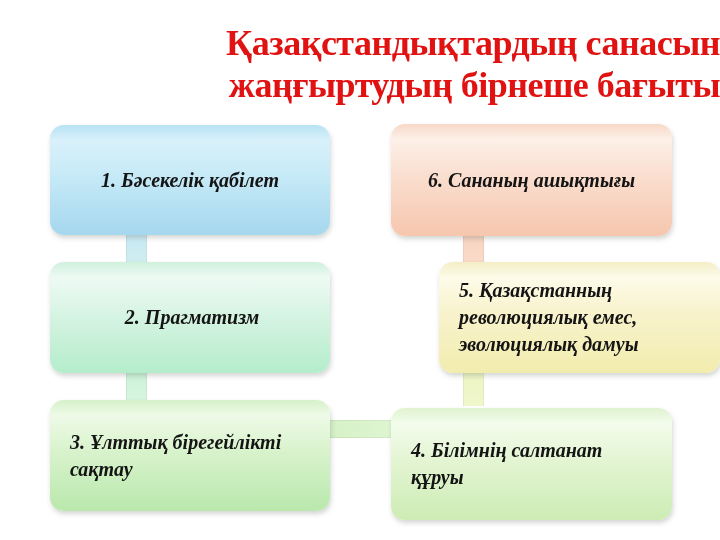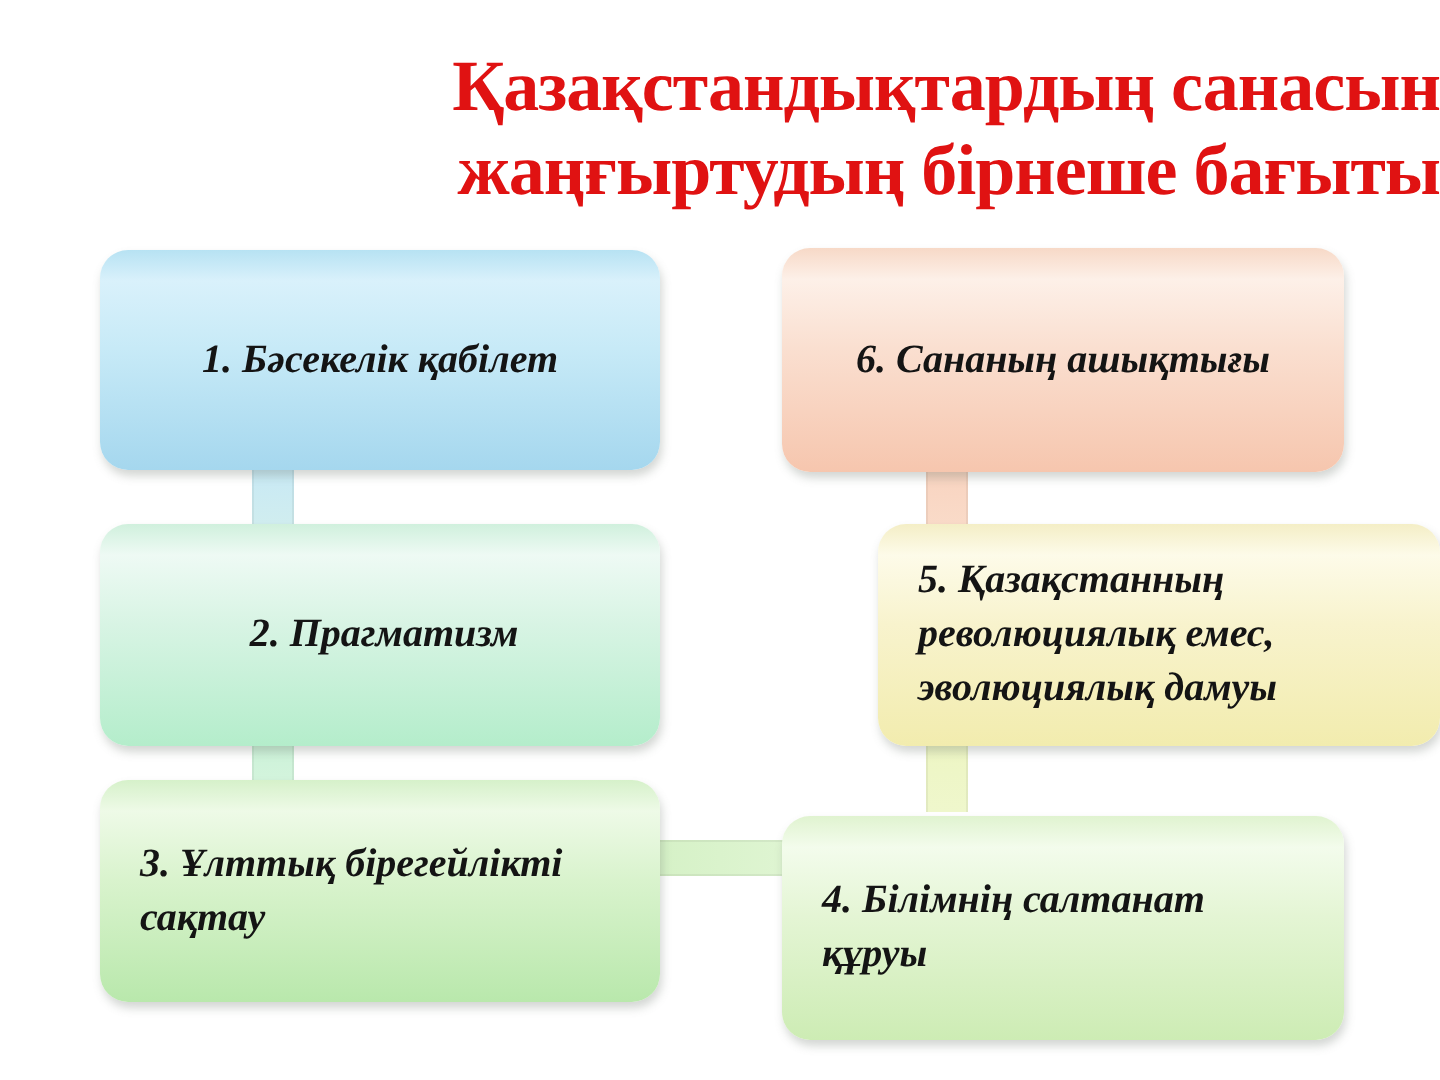--- a/index.html
+++ b/index.html
@@ -36,21 +36,21 @@
     padding: 6px 20px;
     font-weight: 700;
     font-style: italic;
     font-size: 20px;
     line-height: 27px;
     color: #141414;
     box-shadow: 1px 3px 5px rgba(110, 120, 110, 0.30);
   }
   .pos-l1 { left: 50px;  top: 125px; width: 280px; height: 110px; }
   .pos-l2 { left: 50px;  top: 262px; width: 280px; height: 111px; padding-left: 24px; }
-  .pos-l3 { left: 50px;  top: 390px; width: 280px; height: 111px; }
+  .pos-l3 { left: 50px;  top: 400px; width: 280px; height: 111px; }
   .pos-r1 { left: 391px; top: 124px; width: 281px; height: 112px; }
   .pos-r2 { left: 391px; top: 262px; width: 281px; height: 111px; margin-left: 48px; }
   .pos-r3 { left: 391px; top: 408px; width: 281px; height: 112px; }
 
   .box-blue   { background: linear-gradient(180deg, #b7e2f3 0%, #d9f1fb 14%, #c7eaf7 45%, #a5d7ee 100%); }
   .box-mint   { background: linear-gradient(180deg, #d0f0dd 0%, #eefaf4 14%, #d8f4e4 45%, #b4edcb 100%); }
   .box-green  { background: linear-gradient(180deg, #d6f1ca 0%, #eefae7 14%, #d9f3cd 45%, #b9e8ac 100%); }
   .box-peach  { background: linear-gradient(180deg, #f7d9c7 0%, #fdf0e8 14%, #fadfd0 45%, #f6c6ae 100%); }
   .box-yellow { background: linear-gradient(180deg, #f4eec6 0%, #fdfbe9 14%, #f8f3cd 45%, #f2ecae 100%); }
   .box-lime   { background: linear-gradient(180deg, #e0f3d0 0%, #f3fcec 14%, #e4f5d4 45%, #cdecb4 100%); }

